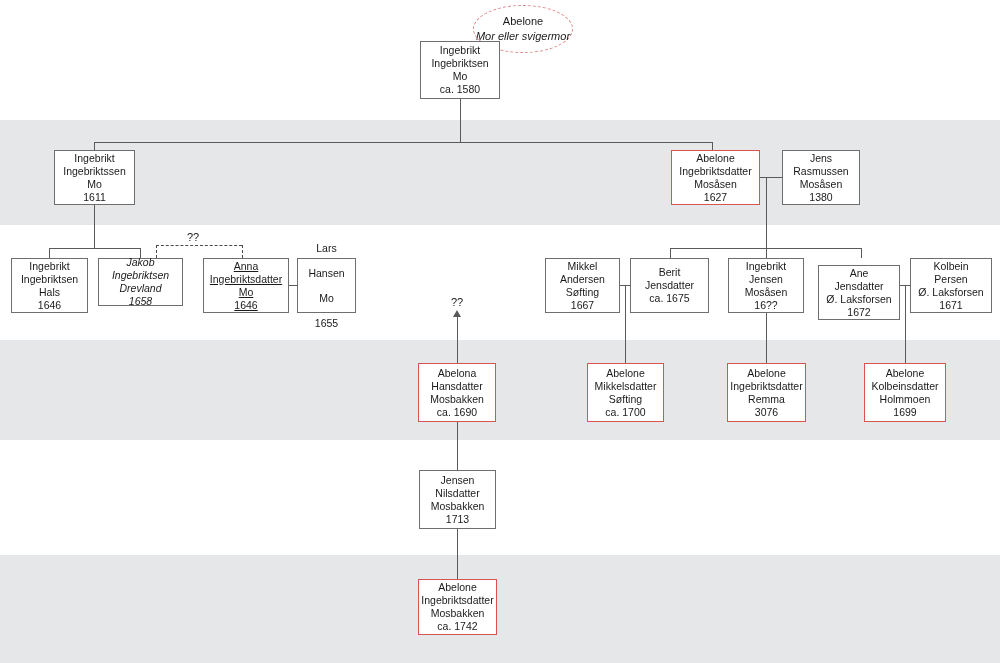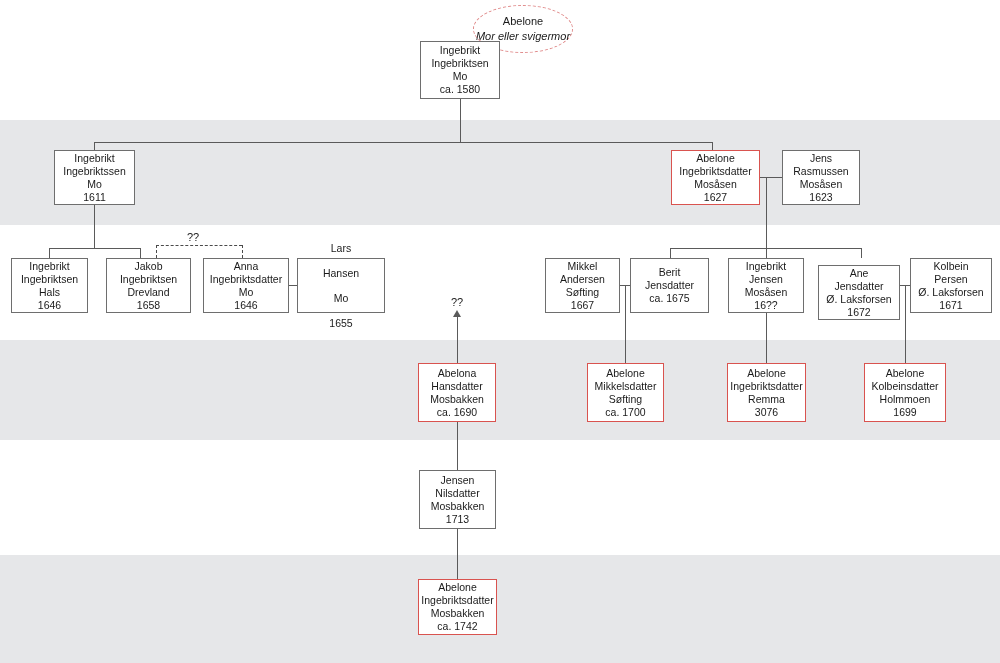--- a/index.html
+++ b/index.html
@@ -165,45 +165,45 @@
     <span class="ln">Abelone</span>
     <span class="ln">Ingebriktsdatter</span>
     <span class="ln">Mosåsen</span>
     <span class="ln">1627</span>
   </div>
 
   <div class="node" style="left:782px; top:150px; width:78px; height:55px;">
     <span class="ln">Jens</span>
     <span class="ln">Rasmussen</span>
     <span class="ln">Mosåsen</span>
-    <span class="ln">1623</span>
+    <span class="ln">1380</span>
   </div>
 
   <div class="node" style="left:11px; top:258px; width:77px; height:55px;">
     <span class="ln">Ingebrikt</span>
     <span class="ln">Ingebriktsen</span>
     <span class="ln">Hals</span>
     <span class="ln">1646</span>
   </div>
 
-  <div class="node" style="left:106px; top:258px; width:85px; height:55px;">
+  <div class="node" style="left:98px; top:258px; width:85px; height:48px;font-style:italic;">
     <span class="ln">Jakob</span>
     <span class="ln">Ingebriktsen</span>
     <span class="ln">Drevland</span>
     <span class="ln">1658</span>
   </div>
 
-  <div class="node" style="left:203px; top:258px; width:86px; height:55px;">
+  <div class="node" style="left:203px; top:258px; width:86px; height:55px;text-decoration:underline;">
     <span class="ln">Anna</span>
     <span class="ln">Ingebriktsdatter</span>
     <span class="ln">Mo</span>
     <span class="ln">1646</span>
   </div>
 
-  <div class="node" style="left:297px; top:258px; width:88px; height:55px;gap:12px;">
+  <div class="node" style="left:297px; top:258px; width:59px; height:55px;gap:12px;">
     <span class="ln">Lars</span>
     <span class="ln">Hansen</span>
     <span class="ln">Mo</span>
     <span class="ln">1655</span>
   </div>
 
   <div class="node" style="left:545px; top:258px; width:75px; height:55px;">
     <span class="ln">Mikkel</span>
     <span class="ln">Andersen</span>
     <span class="ln">Søfting</span>

